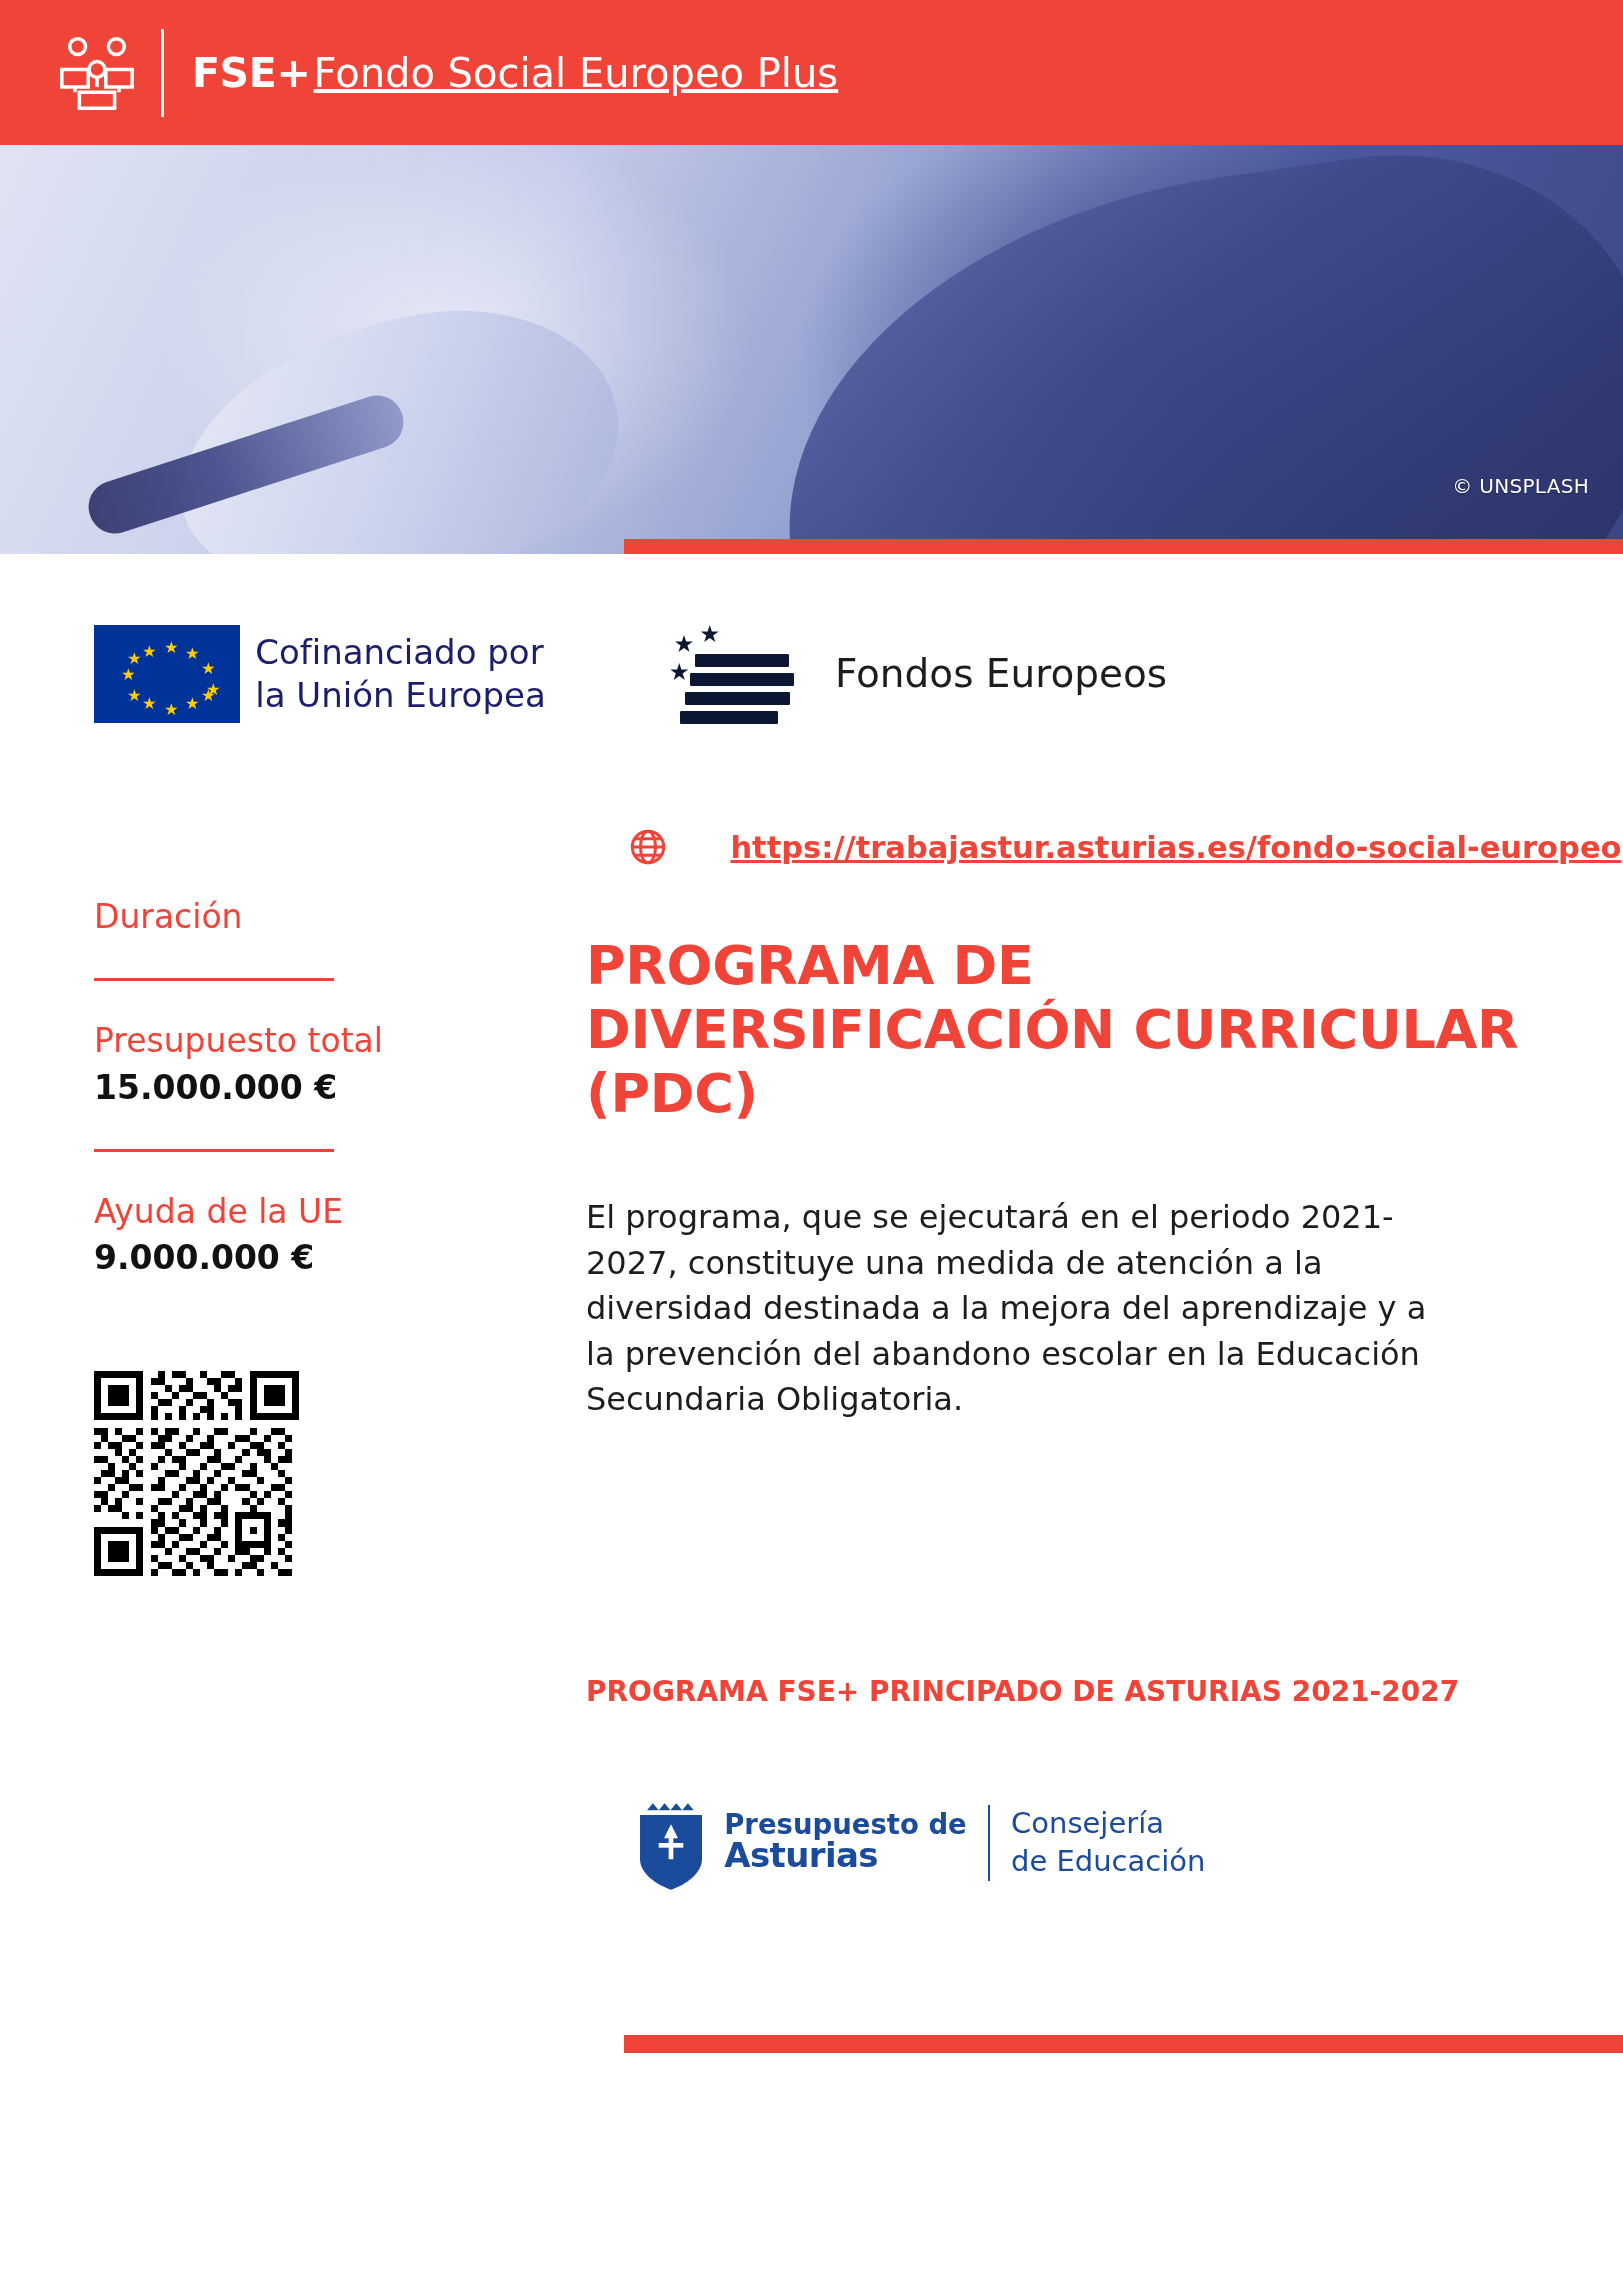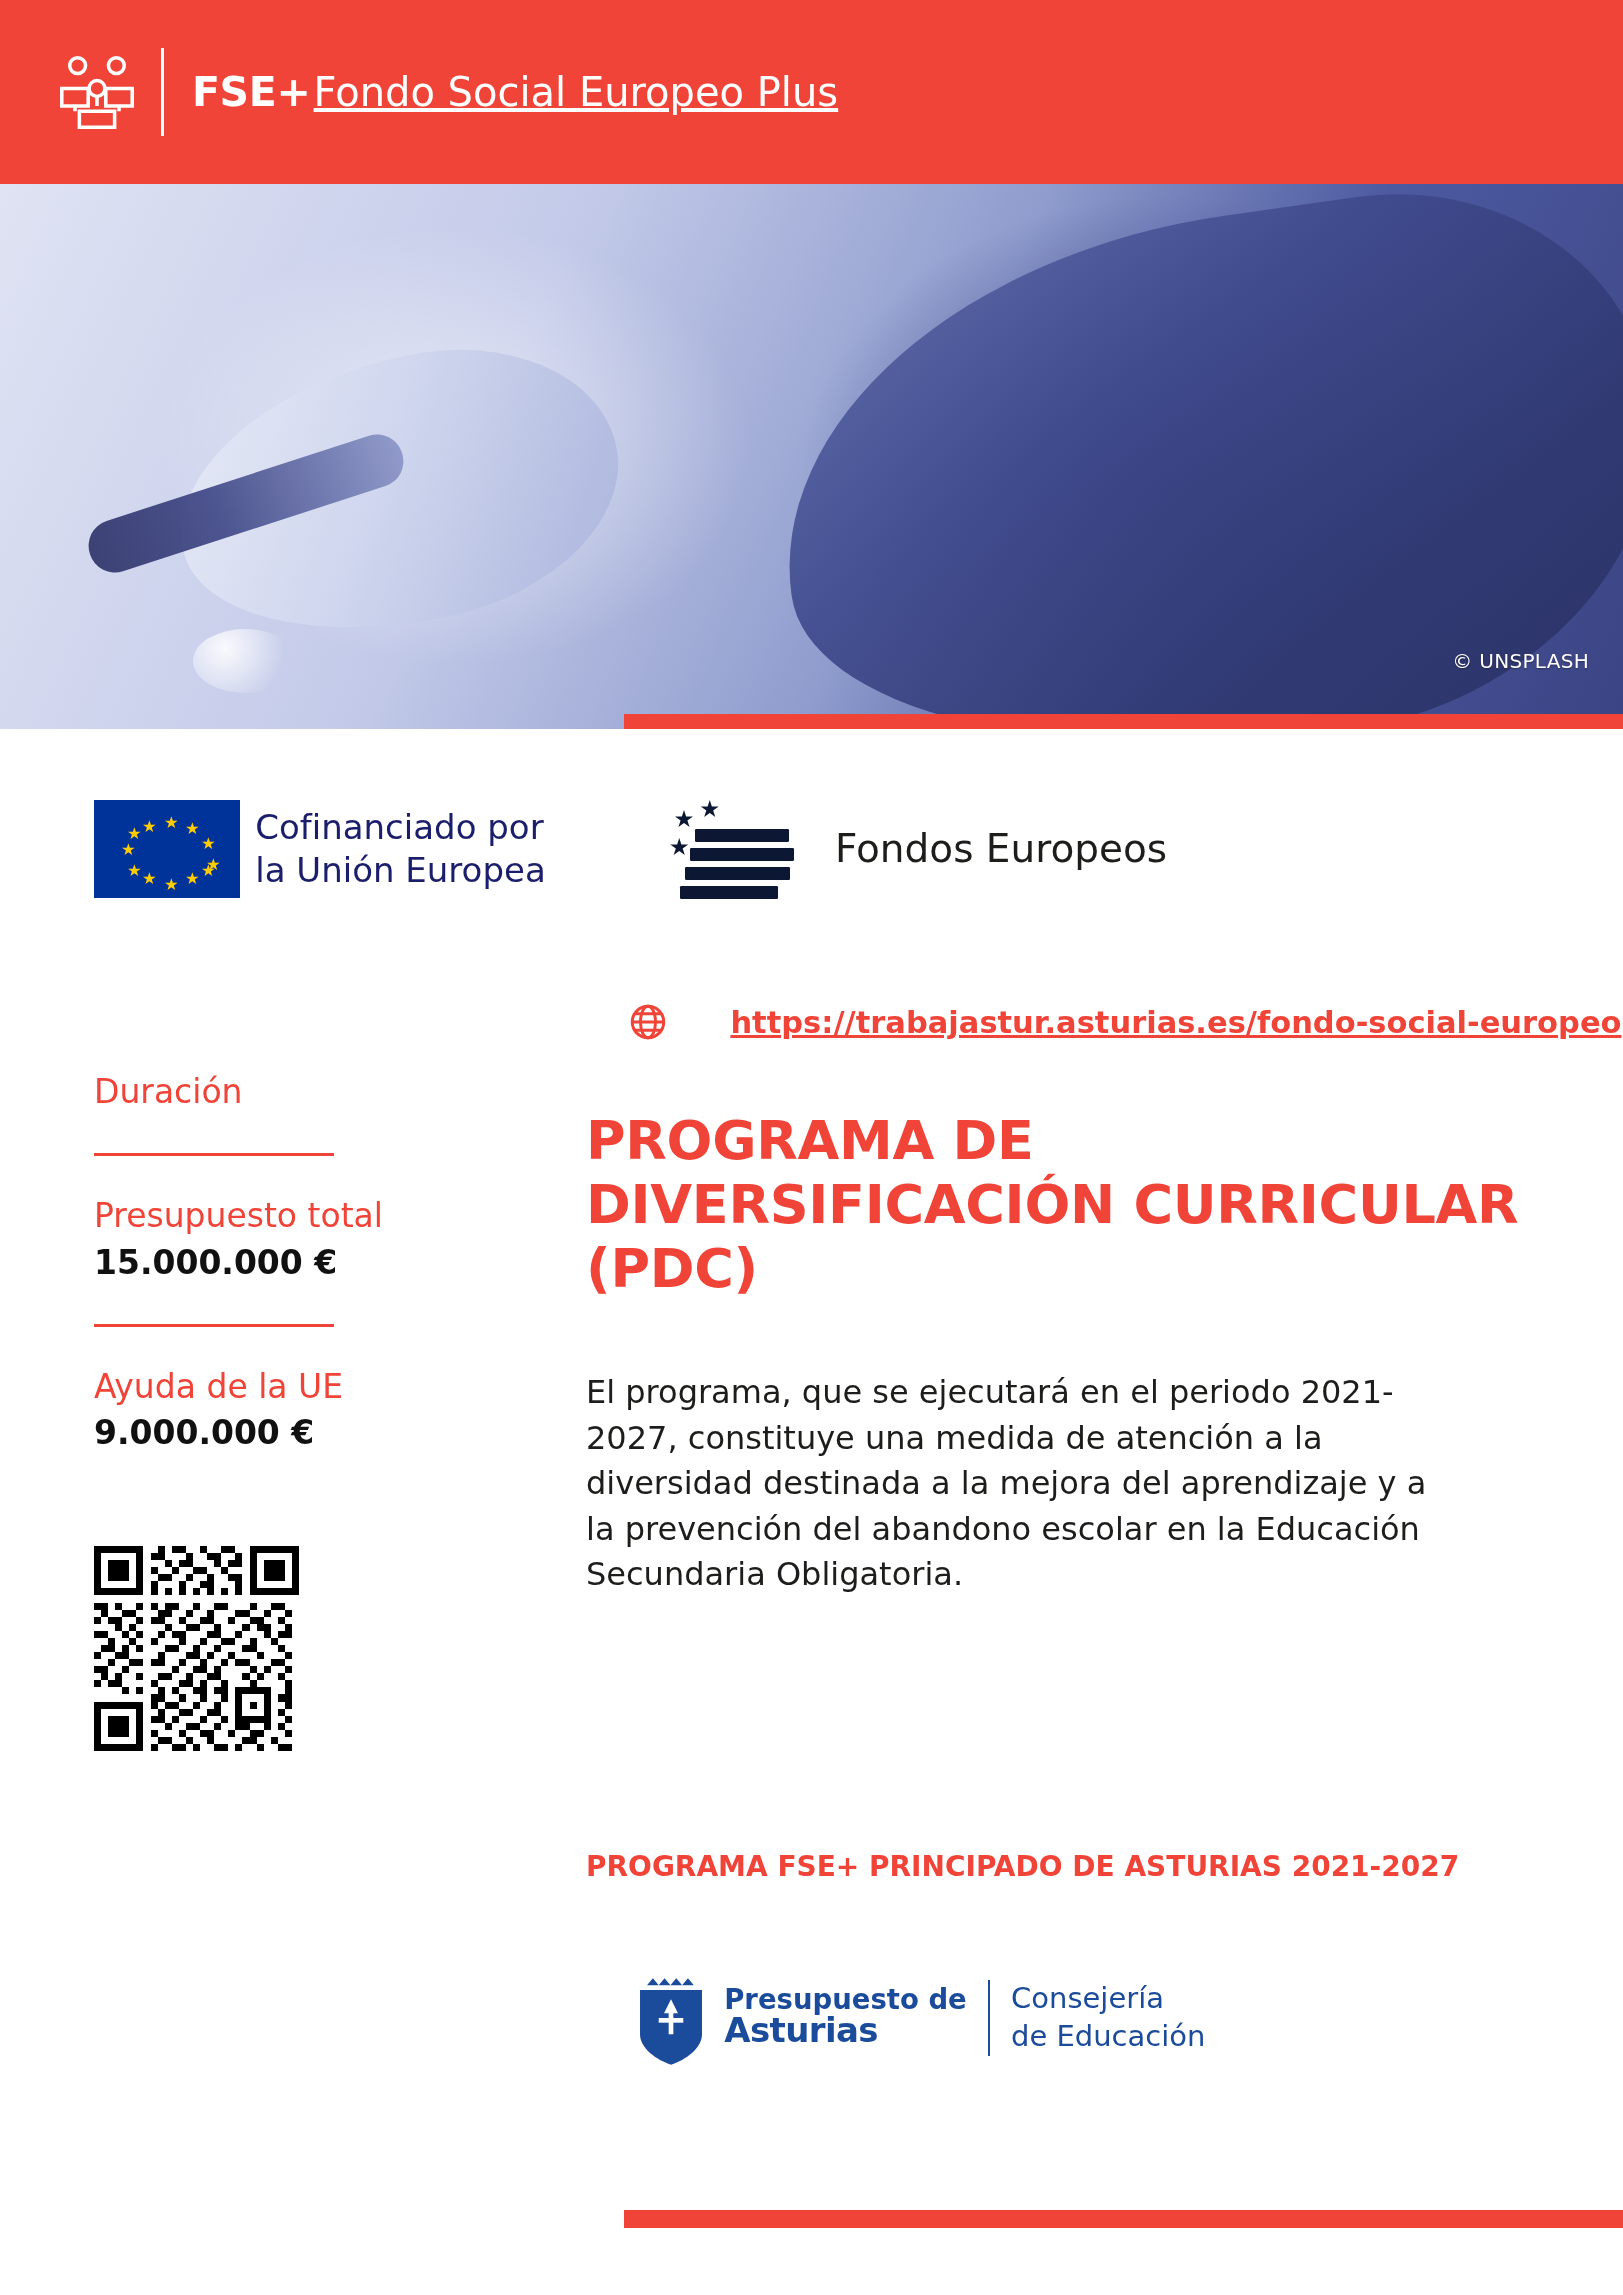--- a/index.html
+++ b/index.html
@@ -11,21 +11,21 @@
     height: 2295px;
     background: #ffffff;
     font-family: "DejaVu Sans", "Liberation Sans", sans-serif;
     overflow: hidden;
     position: relative;
   }
 
   
   .header {
     width: 100%;
-    height: 184px;
+    height: 145px;
     background: #f04438;
     display: flex;
     align-items: center;
     padding-left: 47px;
     box-sizing: border-box;
   }
   .header-logo {
     width: 100px;
     height: 103px;
     flex: 0 0 auto;
@@ -53,21 +53,21 @@
     font-weight: normal;
     margin-left: 3px;
     white-space: nowrap;
     text-decoration: underline;
   }
 
   
   .hero {
     position: relative;
     width: 100%;
-    height: 545px;
+    height: 409px;
     overflow: hidden;
     background: #a16207;
   }
   .hero-photo {
     position: absolute;
     inset: 0;
     background:
       radial-gradient(ellipse 527px 410px at 72% 55%, rgba(40,52,120,0.85) 0%, rgba(40,52,120,0.0) 70%),
       radial-gradient(ellipse 410px 305px at 28% 48%, rgba(255,255,255,0.55) 0%, rgba(255,255,255,0) 72%),
       linear-gradient(115deg, #dfe3f3 0%, #c3cae9 32%, #8f9ccd 56%, #4d5aa0 74%, #3b4484 100%);

